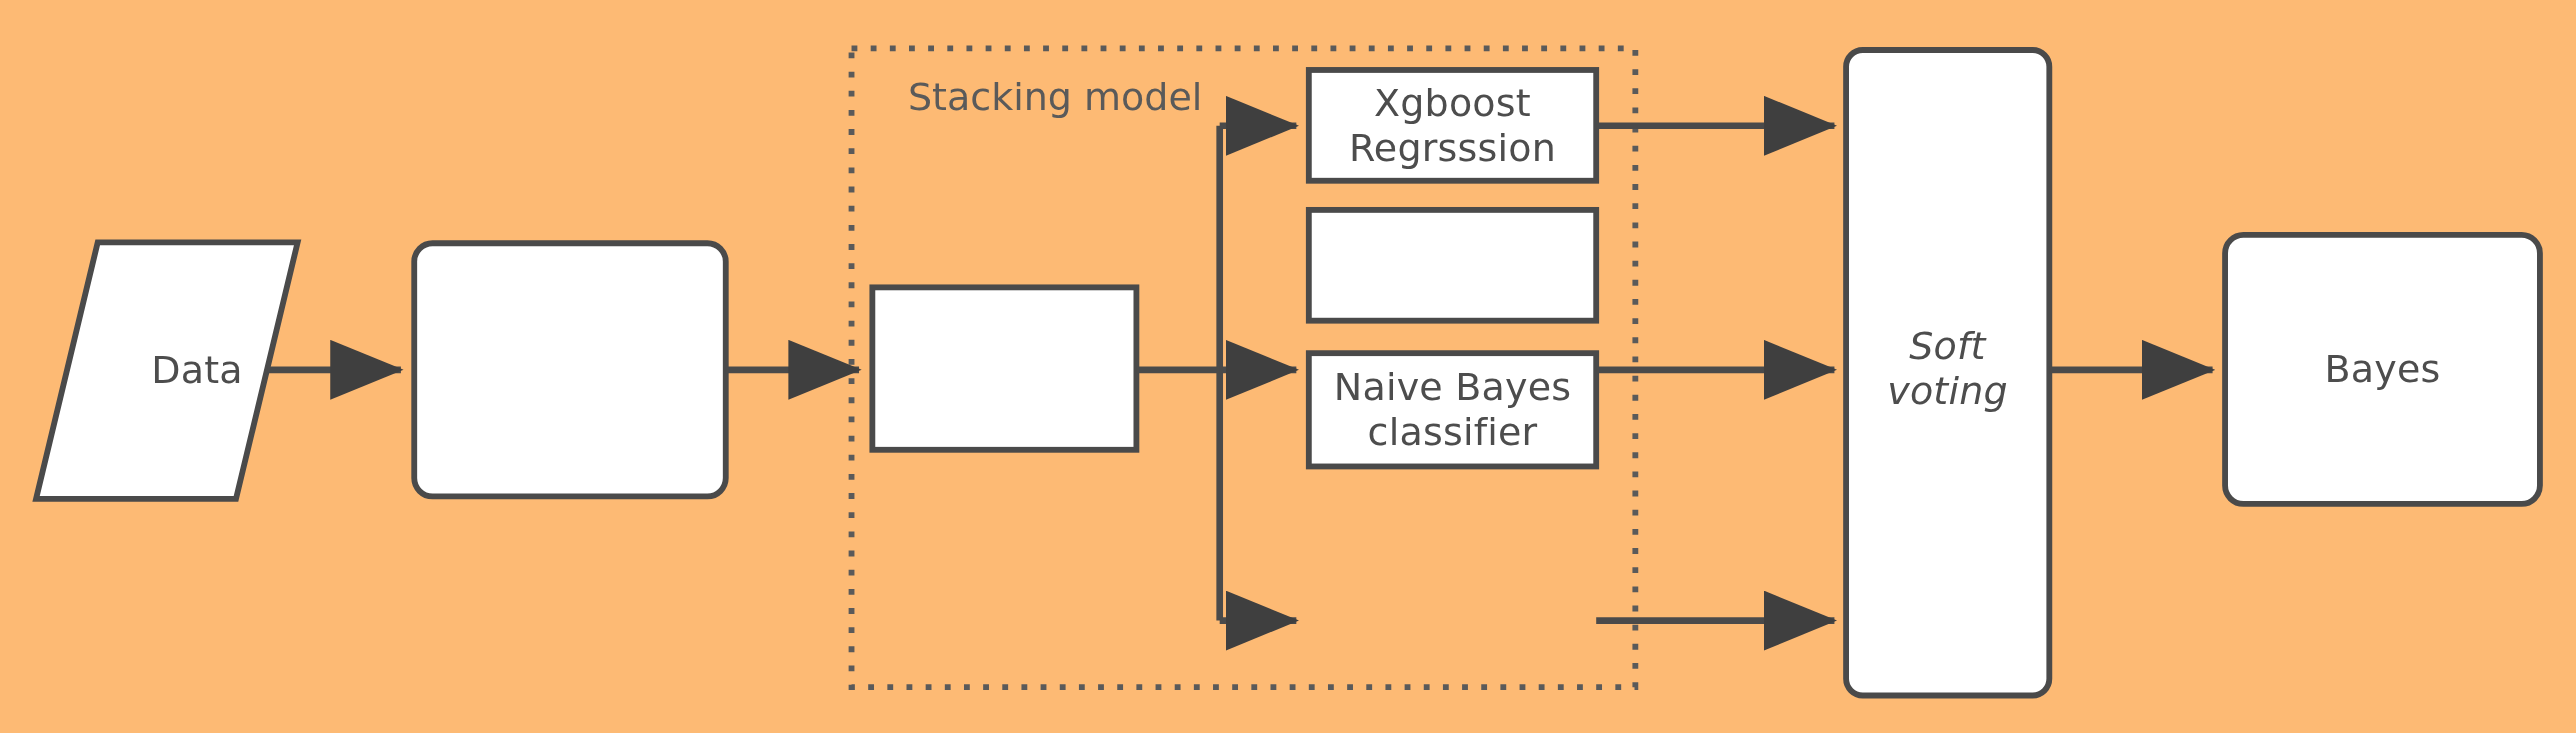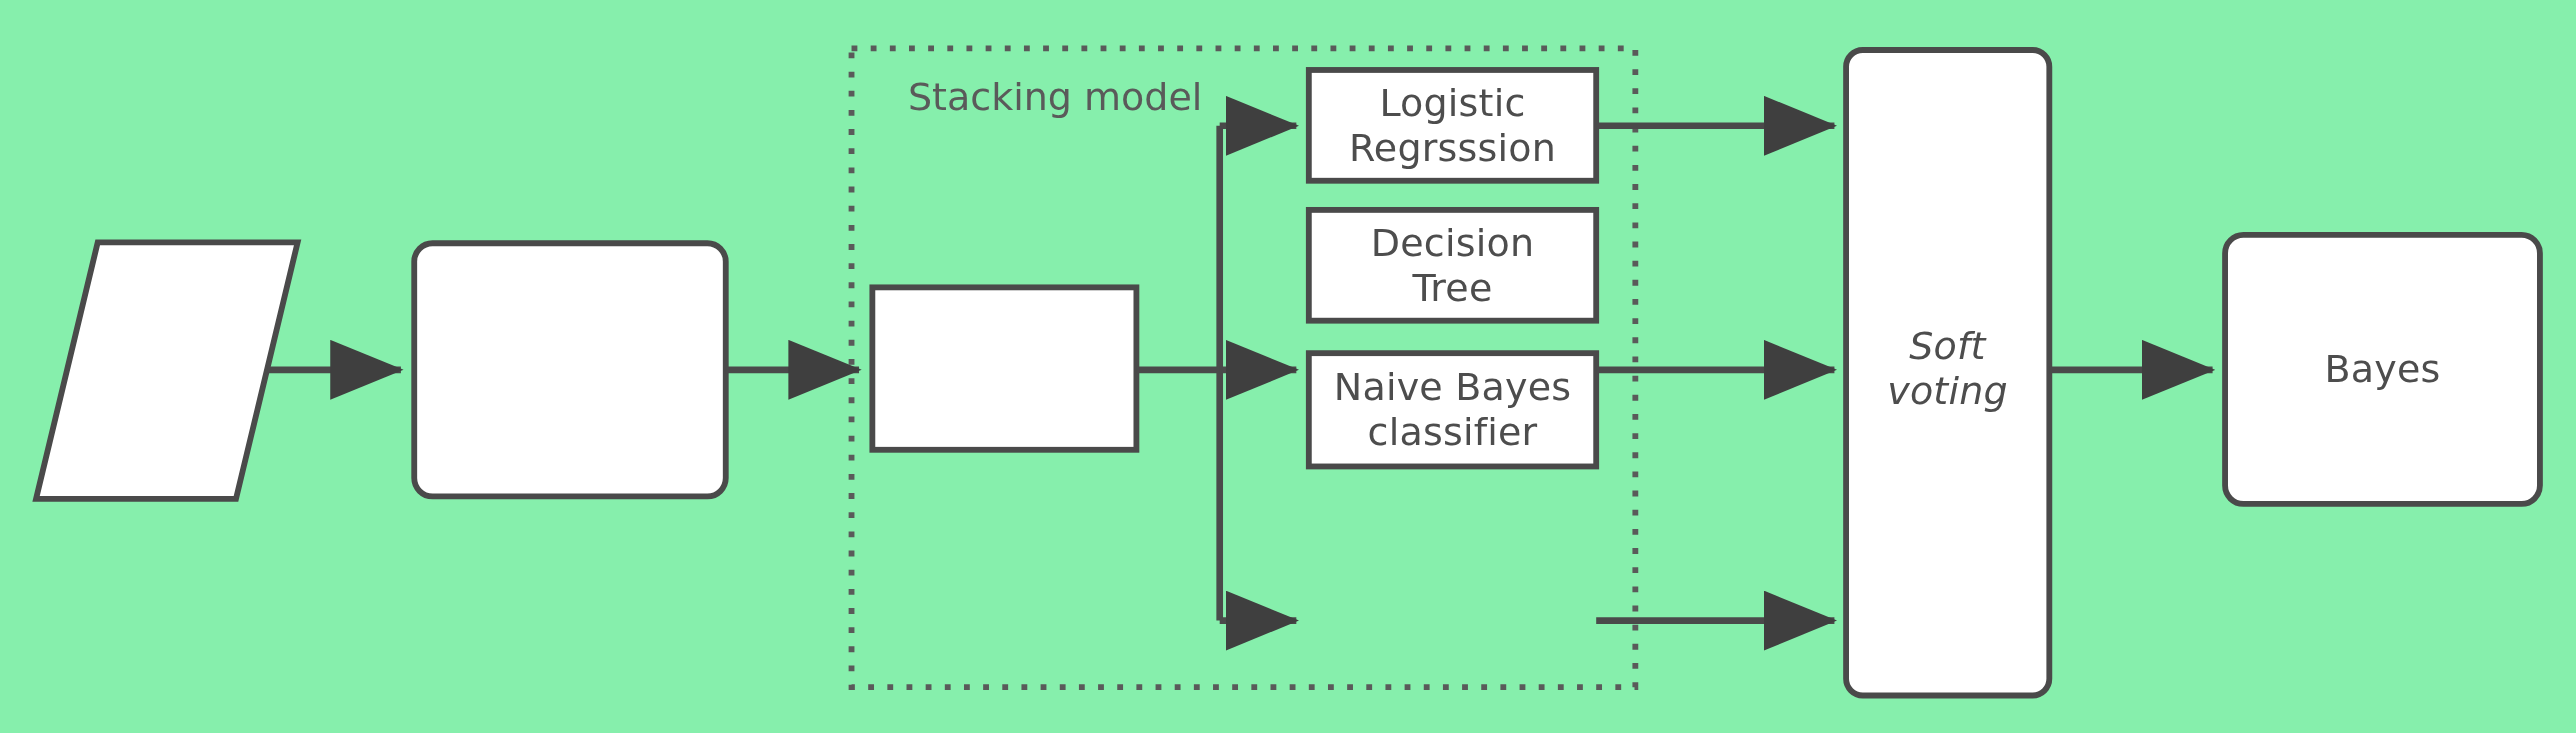--- a/index.html
+++ b/index.html
@@ -5,21 +5,21 @@
 <style>
   html, body {
     margin: 0;
     padding: 0;
     background: #ffffff;
   }
   #canvas {
     position: relative;
     width: 2576px;
     height: 733px;
-    background: #86efac;
+    background: #fdba74;
     font-family: "DejaVu Sans", "Liberation Sans", sans-serif;
     overflow: hidden;
   }
   #diagram-svg {
     position: absolute;
     left: 0;
     top: 0;
     width: 2576px;
     height: 733px;
   }
@@ -94,28 +94,27 @@
 
     <line x1="1916" y1="444" x2="2202" y2="444" stroke="#4a4a4a" stroke-width="8" marker-end="url(#arrowhead)"></line>
 
     <line x1="1916" y1="745" x2="2202" y2="745" stroke="#4a4a4a" stroke-width="8" marker-end="url(#arrowhead)"></line>
 
     <line x1="2460" y1="444" x2="2656" y2="444" stroke="#4a4a4a" stroke-width="8" marker-end="url(#arrowhead)"></line>
   </svg>
 
   <div class="group-title" style="left:908px; top:77px;">Stacking model</div>
 
+  <div class="node-label" style="left:97px; top:242px; width:200px; height:257px;">Data</div>
 
 
 
-  <div class="node-label" style="left:1309px; top:70px; width:287px; height:111px;">Logistic
+  <div class="node-label" style="left:1309px; top:70px; width:287px; height:111px;">Xgboost
 Regrsssion</div>
 
-  <div class="node-label" style="left:1309px; top:210px; width:287px; height:111px;">Decision
-Tree</div>
 
   <div class="node-label" style="left:1309px; top:353px; width:287px; height:113px;">Naive Bayes
 classifier</div>
 
   <div class="node-label" style="left:1846px; top:258px; width:203px; height:221px;font-style:italic;">Soft
 voting</div>
 
   <div class="node-label" style="left:2225px; top:235px; width:315px; height:269px;">Bayes</div>
 
 </div>

